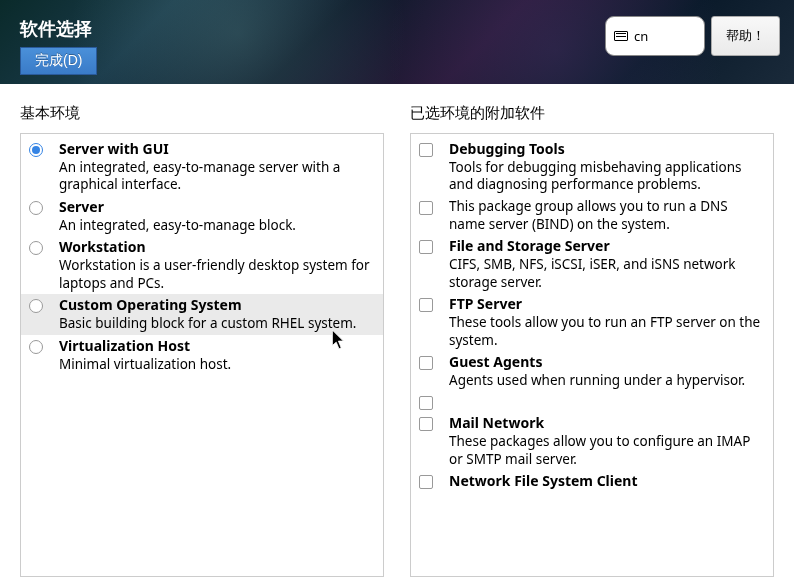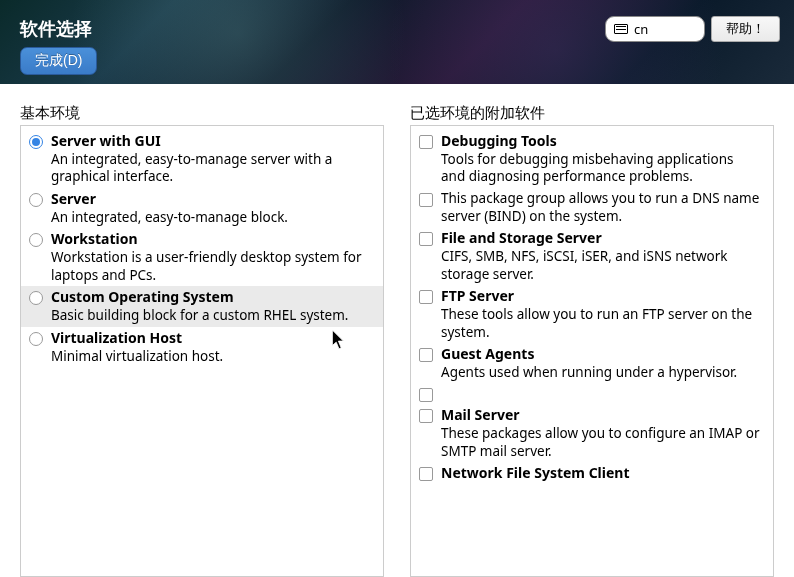--- a/index.html
+++ b/index.html
@@ -1,35 +1,35 @@
 <!DOCTYPE html>
 <html><head>
 <meta charset="utf-8">
 <style>
 * { margin: 0; padding: 0; box-sizing: border-box; }
 body { font-family: "Noto Sans", "Liberation Sans", sans-serif; font-size: 14px; width: 794px; height: 577px; overflow: hidden; background: #fff; color: #000; }
 .header { height: 84px; background: linear-gradient(135deg,#0a2a2a 0%,#1a3a4a 20%,#0d1a2a 40%,#2a1a3a 60%,#0a1a2a 80%,#1a2a3a 100%); position: relative; display: flex; align-items: flex-start; justify-content: space-between; padding: 16px 14px 0 20px; }
 .header::before { content:""; position:absolute; inset:0; background: radial-gradient(circle at 30% 40%, rgba(100,150,150,0.3) 0%, transparent 30%), radial-gradient(circle at 70% 60%, rgba(80,60,120,0.3) 0%, transparent 30%); pointer-events:none; }
 .header-left { position: relative; z-index:1; }
 .page-title { color:#fff; font-size:18px; font-weight:600; margin-bottom:6px; }
-.done-btn { background: linear-gradient(#4a90d9,#3a7bc8); color:#fff; border:1px solid #2a5a9a; border-radius:7px; padding:4px 14px; font-size:14px; cursor:pointer; text-shadow:0 -1px rgba(0,0,0,0.3); }
+.done-btn { background: linear-gradient(#4a90d9,#3a7bc8); color:#fff; border:1px solid #2a5a9a; border-radius:0; padding:4px 14px; font-size:14px; cursor:pointer; text-shadow:0 -1px rgba(0,0,0,0.3); }
 .header-right { position:relative; z-index:1; display:flex; flex-direction:column; align-items:flex-end; gap:8px; }
 .product { color:#ddd; font-size:14px; font-weight:400; }
 .header-controls { display:flex; gap:6px; }
 .lang-box { background:#fff; border:1px solid #888; border-radius:9px; padding:3px 40px 3px 8px; display:flex; align-items:center; gap:6px; font-size:13px; min-width:100px; }
 .kbd-icon { width:14px; height:10px; border:1px solid #000; border-radius:1px; display:inline-block; position:relative; }
 .kbd-icon::after { content:""; position:absolute; inset:1px; background:repeating-linear-gradient(to bottom,#000 0 1px,transparent 1px 3px); }
-.help-btn { background:linear-gradient(#f8f8f8,#eaeaea); border:1px solid #aaa; border-radius:3px; padding:3px 14px; font-size:13px; cursor:pointer; }
+.help-btn { background:linear-gradient(#f8f8f8,#eaeaea); border:1px solid #aaa; border-radius:3px; padding:10px 14px; font-size:13px; cursor:pointer; }
 .content { display:flex; padding:18px 20px 0 20px; gap:26px; height:calc(577px - 84px); }
 .col { flex:1; display:flex; flex-direction:column; min-width:0; }
-.col-title { font-size:15px; font-weight:400; margin-bottom:2px; }
+.col-title { font-size:15px; font-weight:400; margin-bottom:10px; }
 .list-box { border:1px solid #ccc; flex:1; overflow-y:auto; padding:4px 0; }
 .list-box::-webkit-scrollbar { width:10px; }
 .list-box::-webkit-scrollbar-thumb { background:#ccc; border-radius:5px; }
-.env-item, .addon-item { display:flex; align-items:flex-start; gap:8px; padding:2px 12px 2px 8px; }
+.env-item, .addon-item { display:flex; align-items:flex-start; gap:16px; padding:2px 12px 2px 8px; }
 .env-item.hover { background:#eaeaea; }
 .radio { width:14px; height:14px; border:1.5px solid #999; border-radius:50%; margin-top:3px; flex-shrink:0; position:relative; background:#fff; }
 .radio.selected { border-color:#3584e4; }
 .radio.selected::after { content:""; position:absolute; inset:2px; background:#3584e4; border-radius:50%; }
 .checkbox { width:14px; height:14px; border:1.5px solid #999; border-radius:2px; margin-top:3px; flex-shrink:0; background:#fff; }
 .item-text { flex:1; }
 .item-name { font-weight:700; font-size:14px; line-height:1.35; }
 .item-desc { font-size:13.5px; line-height:1.3; color:#000; }
 .cursor { position:absolute; left:332px; top:330px; pointer-events:none; z-index:10; }
 .cursor svg { width:14px; height:20px; }
@@ -130,21 +130,21 @@
             <div class="item-name">Guest Agents</div>
             <div class="item-desc">Agents used when running under a hypervisor.</div>
           </div>
         </div>
         <div class="addon-item">
           <span class="checkbox"></span>
         </div>
         <div class="addon-item">
           <span class="checkbox"></span>
           <div class="item-text">
-            <div class="item-name">Mail Server</div>
+            <div class="item-name">Mail Network</div>
             <div class="item-desc">These packages allow you to configure an IMAP or SMTP mail server.</div>
           </div>
         </div>
         <div class="addon-item">
           <span class="checkbox"></span>
           <div class="item-text">
             <div class="item-name">Network File System Client</div>
           </div>
         </div>
       </div>

